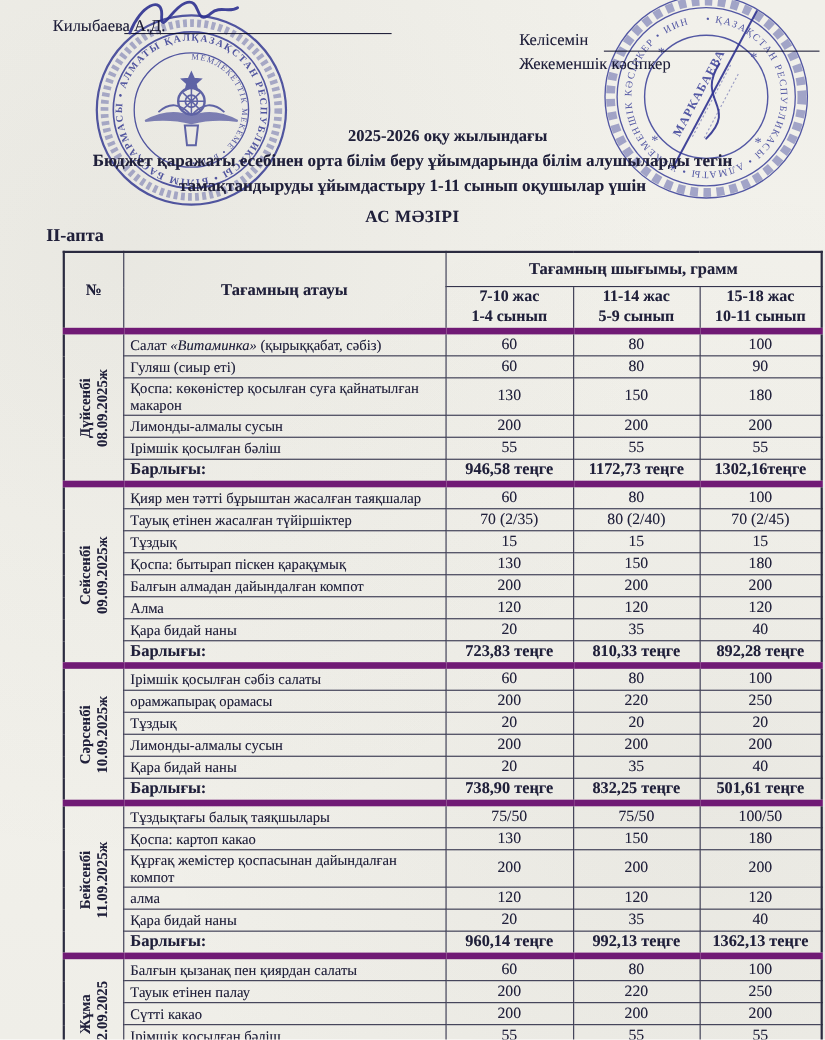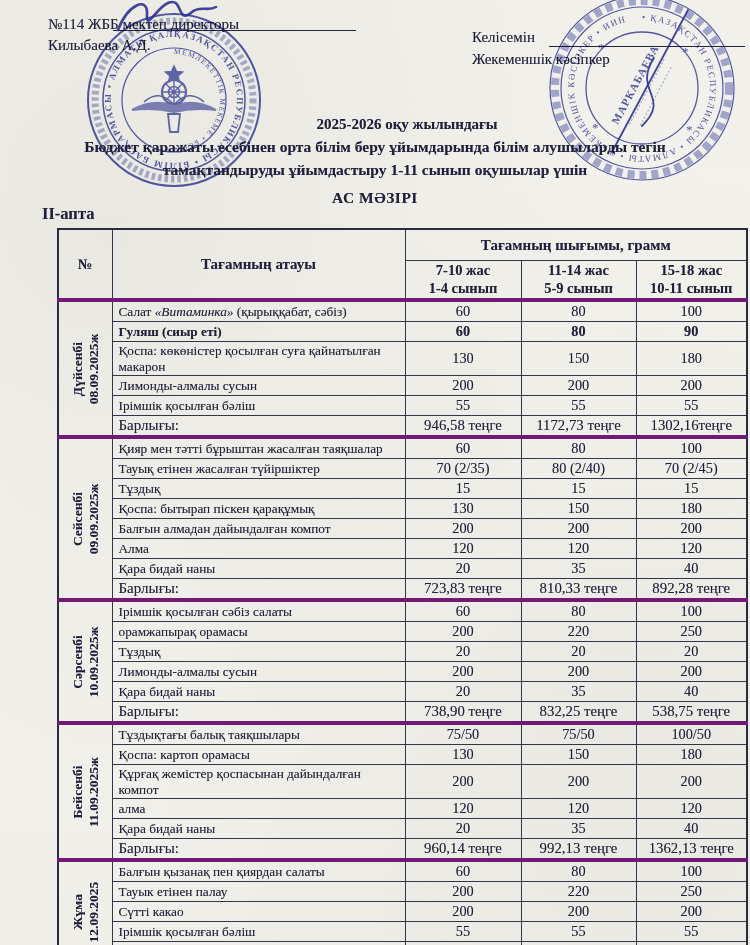--- a/index.html
+++ b/index.html
@@ -32,41 +32,40 @@
   .menu-wrap{position:absolute;left:57px;top:228px;}
   table{border-collapse:collapse;table-layout:fixed;width:689px;border:2px solid #2b2b40;}
   th,td{border:1px solid #34344c;padding:1px 5px;vertical-align:middle;overflow:hidden;}
   thead th{font-weight:bold;font-size:15px;text-align:center;margin-left:37px;}
   th.no-col{font-size:14.5px;}
   .age-cell{font-size:14.5px;line-height:17.5px;height:37px;padding:0 2px;}
   .out-cell{height:28px;}
   thead tr:last-child th{border-bottom:2px solid #7f1d1d;}
   td.dish{font-size:13.3px;text-align:left;line-height:15.5px;padding-left:6px;}
   td.val{font-size:14.3px;text-align:center;}
-  tr.total-row td{font-weight:normal;}
+  tr.total-row td{font-weight:bold;}
   td.total-label{font-size:15px;font-weight:bold;}
   td.total-val{font-size:14.8px;}
-  tr.day-start td{border-top:4px solid #701a75;}
+  tr.day-start td{border-top:6px solid #701a75;}
   td.day-cell{position:relative;padding:0;}
   .rot{
     position:absolute;top:50%;left:50%;
     transform:translate(-50%,-50%) rotate(-90deg);
     white-space:nowrap;font-weight:bold;font-size:13.5px;line-height:15.5px;text-align:center;
   }
   
   .stamp{position:absolute;pointer-events:none;mix-blend-mode:multiply;opacity:.88;}
   .stamp-left{left:84px;top:10px;}
   .stamp-right{left:546px;top:-8px;}
   .sig-svg{position:absolute;left:0;top:0;pointer-events:none;}
 </style>
 </head>
 <body>
 
 <div class="approve approve-left ink">
-  <div>№114 ЖББ мектеп директоры</div>
   <div>Килыбаева А.Д.</div>
 </div>
 <div class="sig-line sig-line-left"></div>
 
 <div class="approve approve-right ink">
   <div>Келісемін</div>
   <div>Жекеменшік кәсіпкер</div>
 </div>
 <div class="sig-line sig-line-right"></div>
 
@@ -174,21 +173,21 @@
             <div class="rot ink">
               <div>Дүйсенбі</div>
               <div>08.09.2025ж</div>
             </div>
           </td>
           <td class="dish ink"><span>Салат </span><i>«Витаминка»</i><span> (қырыққабат, сәбіз)</span></td>
           <td class="val ink">60</td>
           <td class="val ink">80</td>
           <td class="val ink">100</td>
         </tr>
-        <tr style="height: 20px; font-weight: bold;">
+        <tr style="height: 20px;">
           <td class="dish ink"><span>Гуляш (сиыр еті)</span></td>
           <td class="val ink">60</td>
           <td class="val ink">80</td>
           <td class="val ink">90</td>
         </tr>
         <tr style="height: 20px;">
           <td class="dish ink"><span>Қоспа:  көкөністер қосылған суға қайнатылған макарон</span></td>
           <td class="val ink">130</td>
           <td class="val ink">150</td>
           <td class="val ink">180</td>
@@ -298,36 +297,36 @@
         <tr style="height: 20px;">
           <td class="dish ink"><span>Қара бидай наны</span></td>
           <td class="val ink">20</td>
           <td class="val ink">35</td>
           <td class="val ink">40</td>
         </tr>
         <tr class="total-row" style="height: 18px;">
           <td class="dish total-label ink">Барлығы:</td>
           <td class="val total-val ink">738,90 теңге</td>
           <td class="val total-val ink">832,25 теңге</td>
-          <td class="val total-val ink">538,75 теңге</td>
+          <td class="val total-val ink">501,61 теңге</td>
         </tr>
         <tr class="day-start" style="height: 20px;">
           <td rowspan="6" class="day-cell">
             <div class="rot ink">
               <div>Бейсенбі</div>
               <div>11.09.2025ж</div>
             </div>
           </td>
           <td class="dish ink"><span>Тұздықтағы балық таяқшылары</span></td>
           <td class="val ink">75/50</td>
           <td class="val ink">75/50</td>
           <td class="val ink">100/50</td>
         </tr>
         <tr style="height: 20px;">
-          <td class="dish ink"><span>Қоспа: картоп орамасы</span></td>
+          <td class="dish ink"><span>Қоспа: картоп какао</span></td>
           <td class="val ink">130</td>
           <td class="val ink">150</td>
           <td class="val ink">180</td>
         </tr>
         <tr style="height: 20px;">
           <td class="dish ink"><span>Құрғақ жемістер қоспасынан дайындалған компот</span></td>
           <td class="val ink">200</td>
           <td class="val ink">200</td>
           <td class="val ink">200</td>
         </tr>

